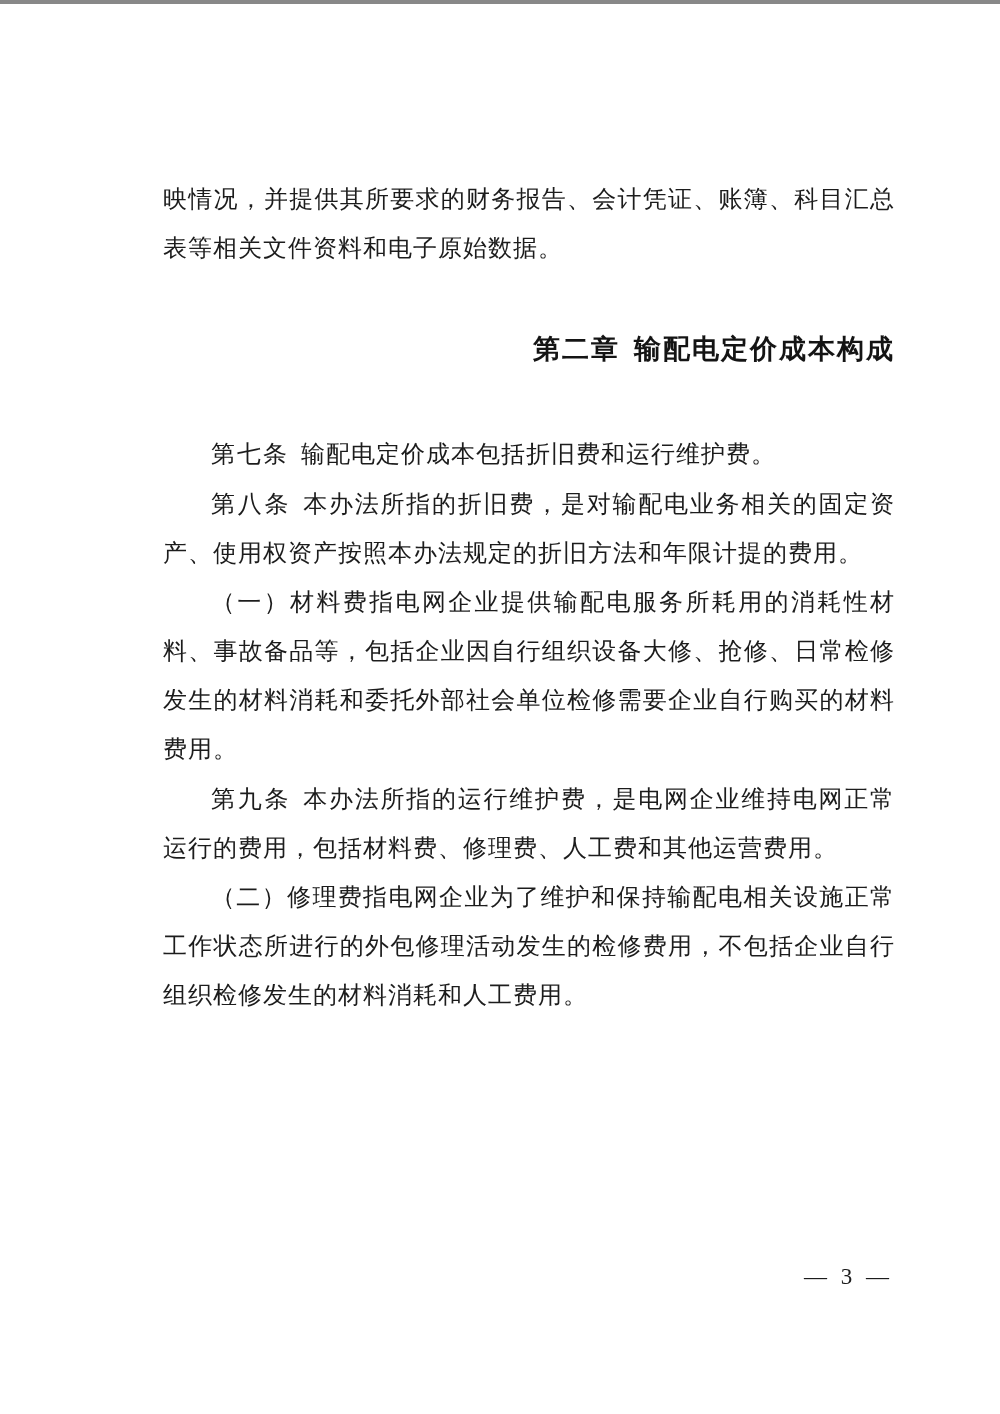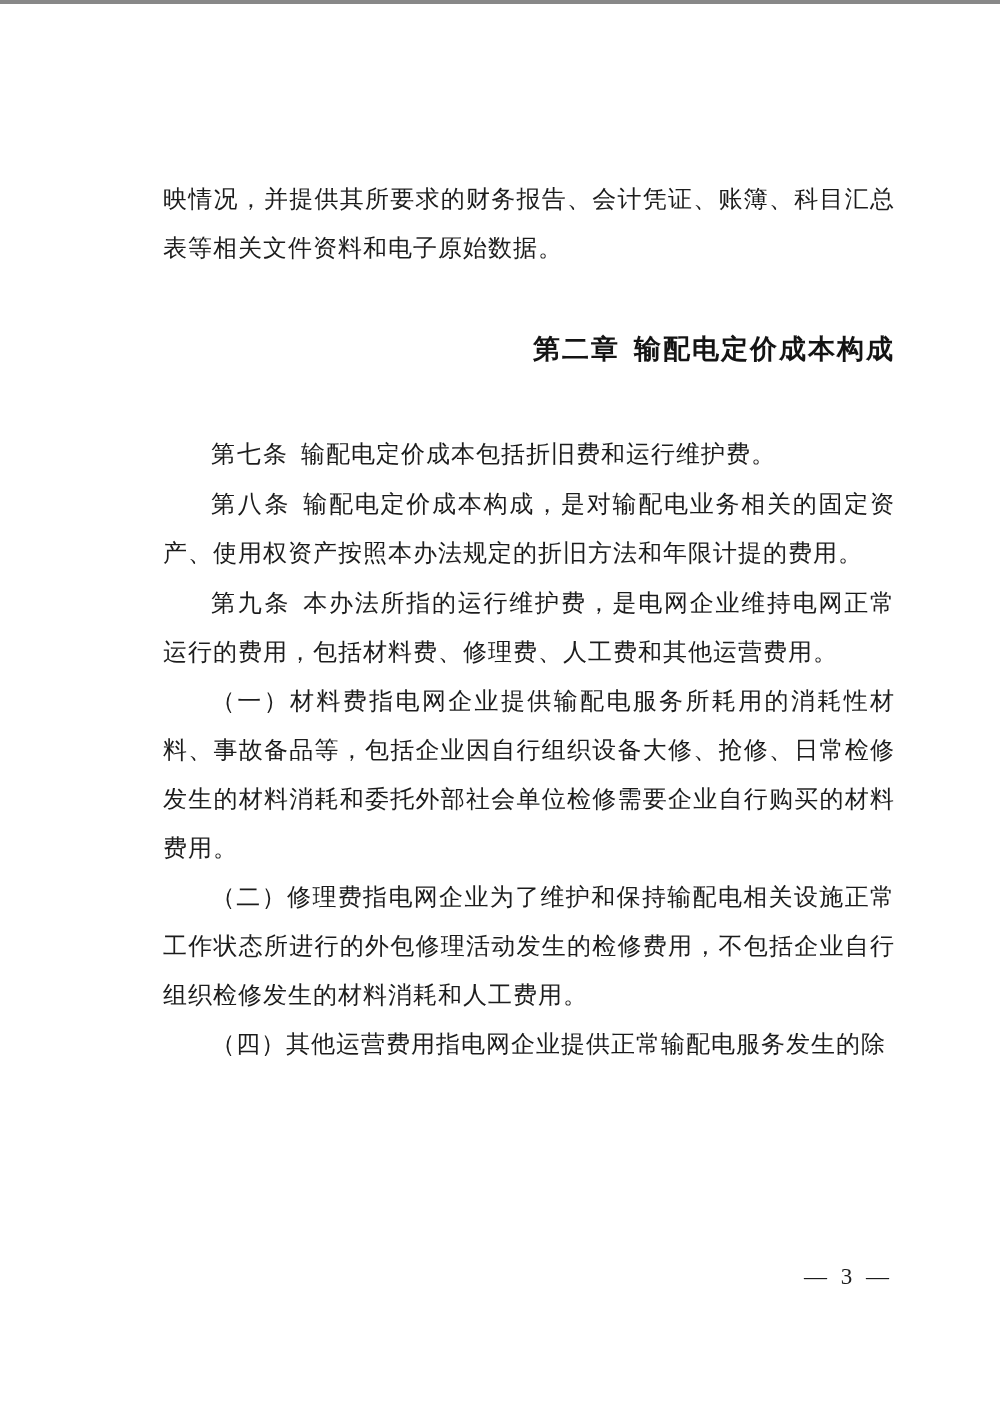--- a/index.html
+++ b/index.html
@@ -59,27 +59,26 @@
 
 <div class="page">
   <div class="content">
 
     <p class="body">映情况，并提供其所要求的财务报告、会计凭证、账簿、科目汇总表等相关文件资料和电子原始数据。</p>
 
     <h2 class="chapter"><span>第二章</span><span class="chapter-gap"></span><span>输配电定价成本构成</span></h2>
 
     <p class="body indent"><span class="art-label">第七条</span><span>输配电定价成本包括折旧费和运行维护费。</span></p>
 
-    <p class="body indent"><span class="art-label">第八条</span><span>输配电定价成本构成，是对输配电业务相关的固定资产、使用权资产按照本办法规定的折旧方法和年限计提的费用。</span></p>
+    <p class="body indent"><span class="art-label">第八条</span><span>本办法所指的折旧费，是对输配电业务相关的固定资产、使用权资产按照本办法规定的折旧方法和年限计提的费用。</span></p>
+
+    <p class="body indent">（一）材料费指电网企业提供输配电服务所耗用的消耗性材料、事故备品等，包括企业因自行组织设备大修、抢修、日常检修发生的材料消耗和委托外部社会单位检修需要企业自行购买的材料费用。</p>
 
     <p class="body indent"><span class="art-label">第九条</span><span>本办法所指的运行维护费，是电网企业维持电网正常运行的费用，包括材料费、修理费、人工费和其他运营费用。</span></p>
-
-    <p class="body indent">（一）材料费指电网企业提供输配电服务所耗用的消耗性材料、事故备品等，包括企业因自行组织设备大修、抢修、日常检修发生的材料消耗和委托外部社会单位检修需要企业自行购买的材料费用。</p>
 
     <p class="body indent">（二）修理费指电网企业为了维护和保持输配电相关设施正常工作状态所进行的外包修理活动发生的检修费用，不包括企业自行组织检修发生的材料消耗和人工费用。</p>
 
 
-    <p class="body indent">（四）其他运营费用指电网企业提供正常输配电服务发生的除</p>
 
   </div>
 
   <div class="pageno">— 3 —</div>
 </div>
 
 </body></html>

